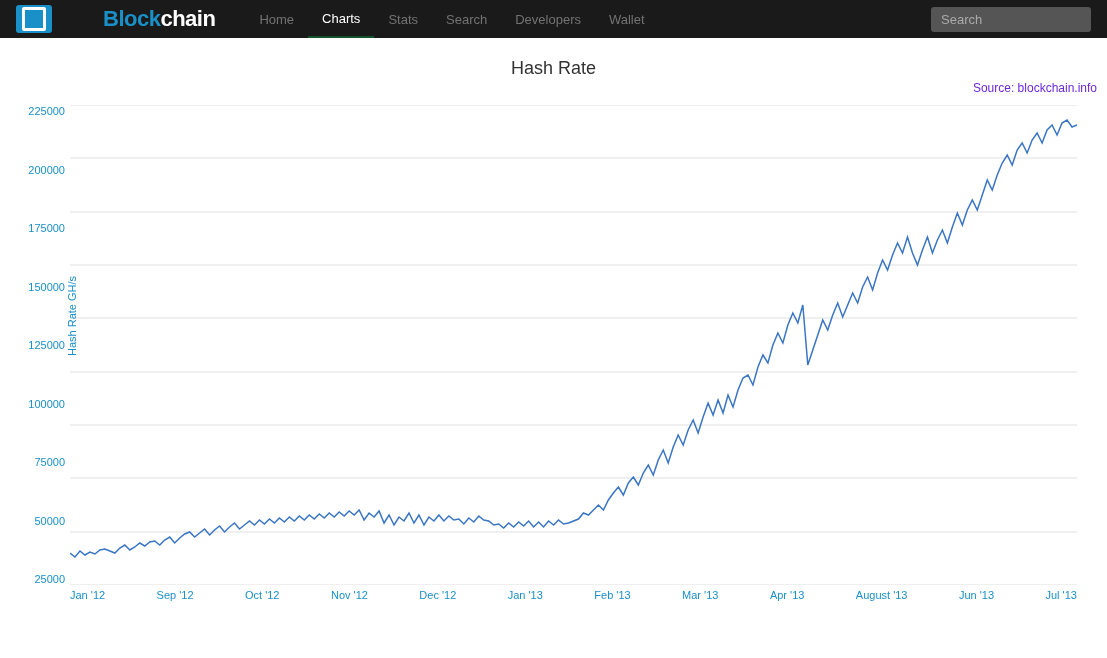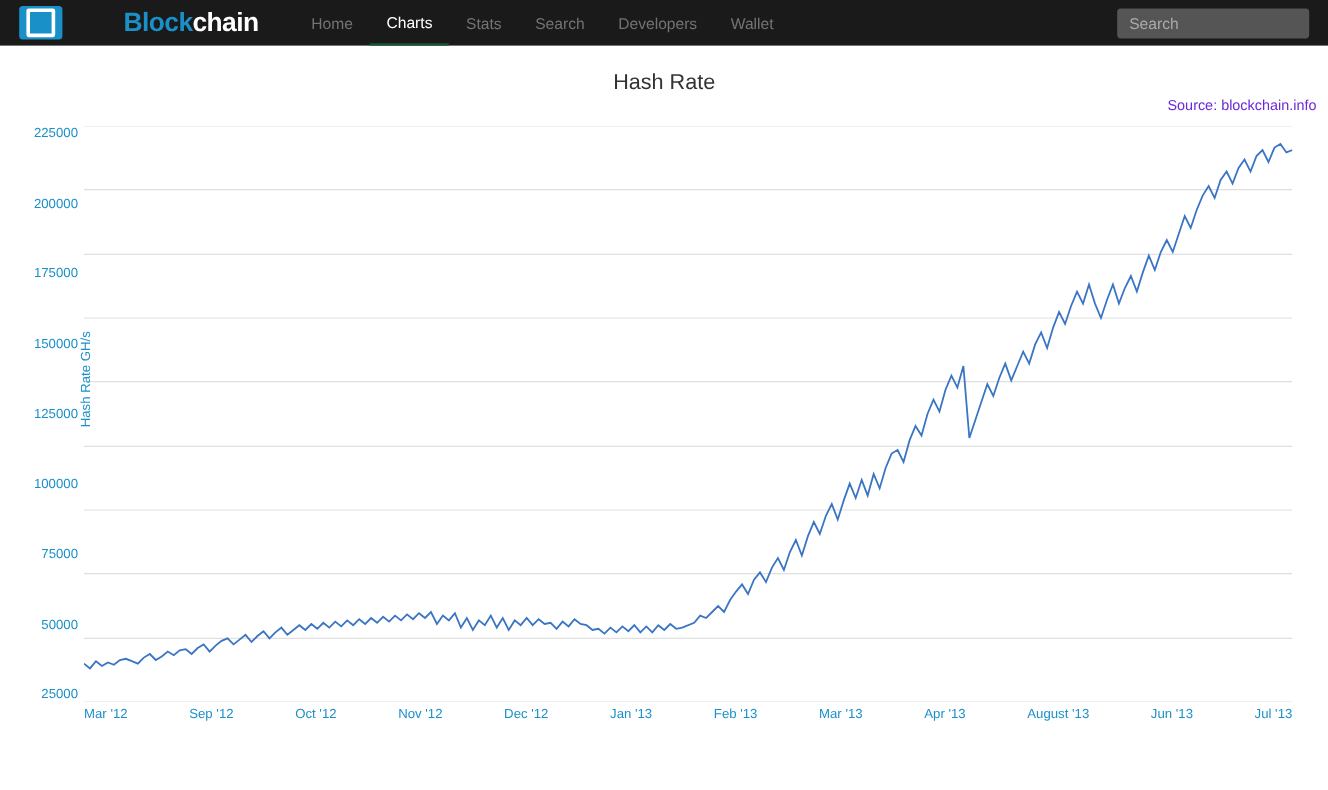--- a/index.html
+++ b/index.html
@@ -200,21 +200,21 @@
           580,360 585,370 590,355 595,345 600,358 605,342 610,330 615,340 620,325 625,315 630,328 635,312 640,298 645,310
           650,295 655,308 660,290 665,302 670,285 675,273 680,270 685,280 690,262 695,250 700,258 705,240 710,228 715,238
           720,220 725,208 730,218 735,200 740,260 745,245 750,230 755,215 760,225 765,210 770,198 775,212 780,200 785,188
           790,198 795,182 800,172 805,185 810,168 815,155 820,165 825,150 830,138 835,148 840,132 845,148 850,160 855,145
           860,132 865,148 870,135 875,125 880,138 885,122 890,108 895,120 900,105 905,95 910,105 915,90 920,75 925,85
           930,70 935,58 940,50 945,60 950,45 955,38 960,48 965,35 970,28 975,38 980,25 985,20 990,30 995,18 1000,15 1005,22 1010,20
         "></polyline>
     </svg>
 
     <div class="x-labels">
-      <div class="x-label">Mar '12</div>
+      <div class="x-label">Jan '12</div>
       <div class="x-label">Sep '12</div>
       <div class="x-label">Oct '12</div>
       <div class="x-label">Nov '12</div>
       <div class="x-label">Dec '12</div>
       <div class="x-label">Jan '13</div>
       <div class="x-label">Feb '13</div>
       <div class="x-label">Mar '13</div>
       <div class="x-label">Apr '13</div>
       <div class="x-label">August '13</div>
       <div class="x-label">Jun '13</div>

